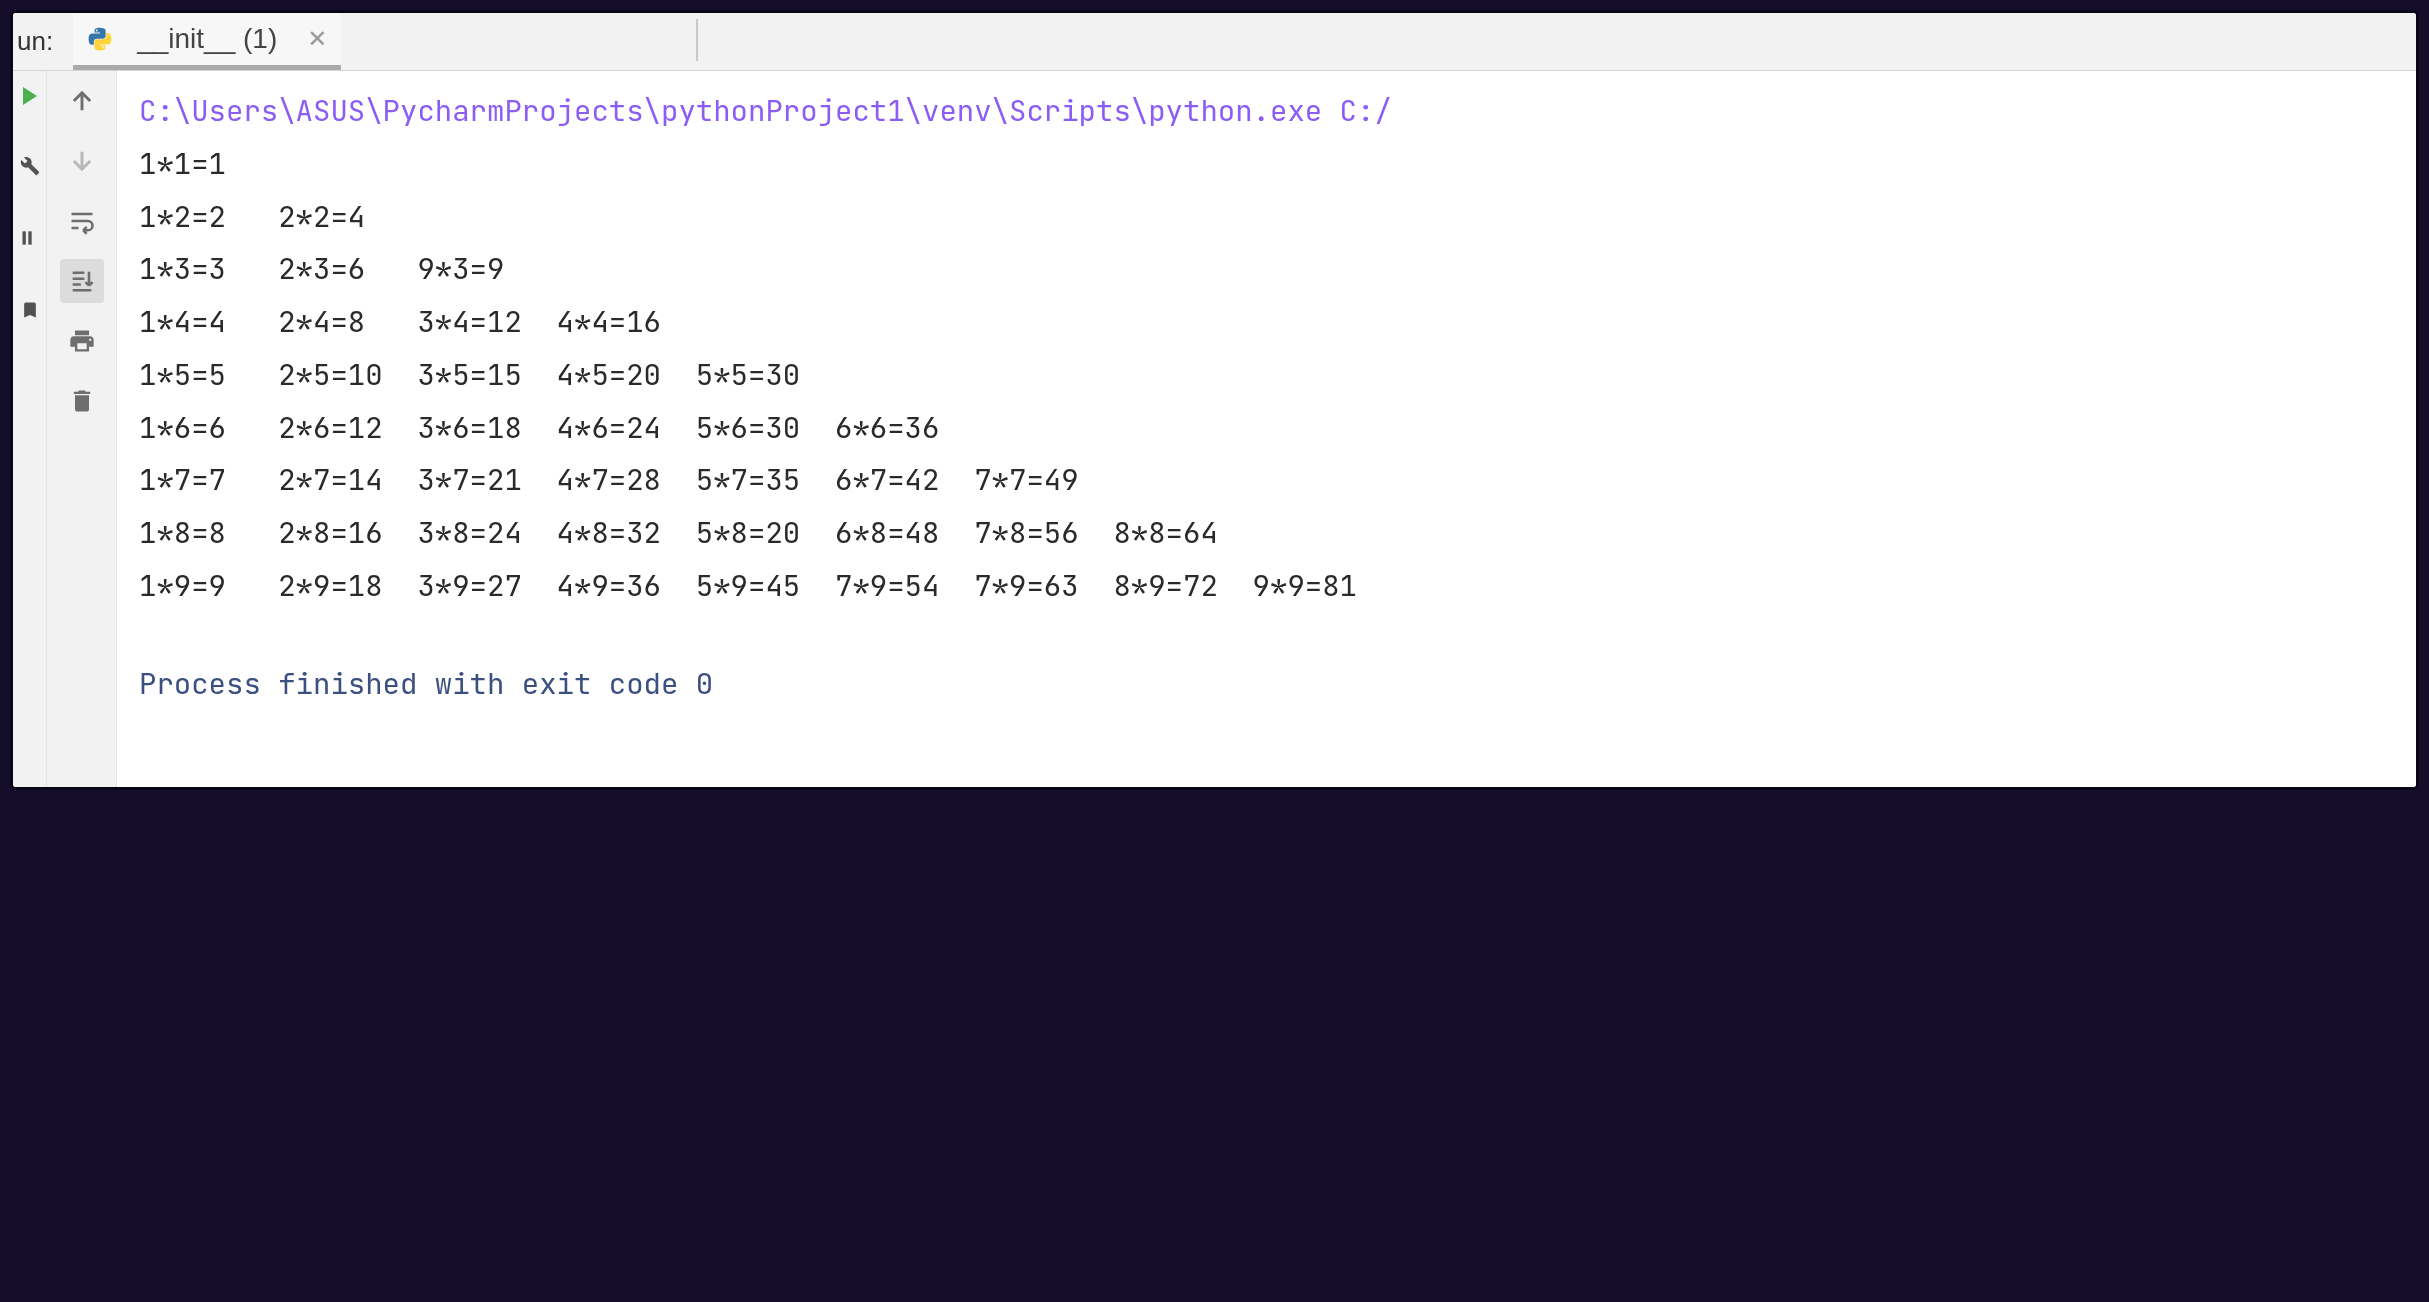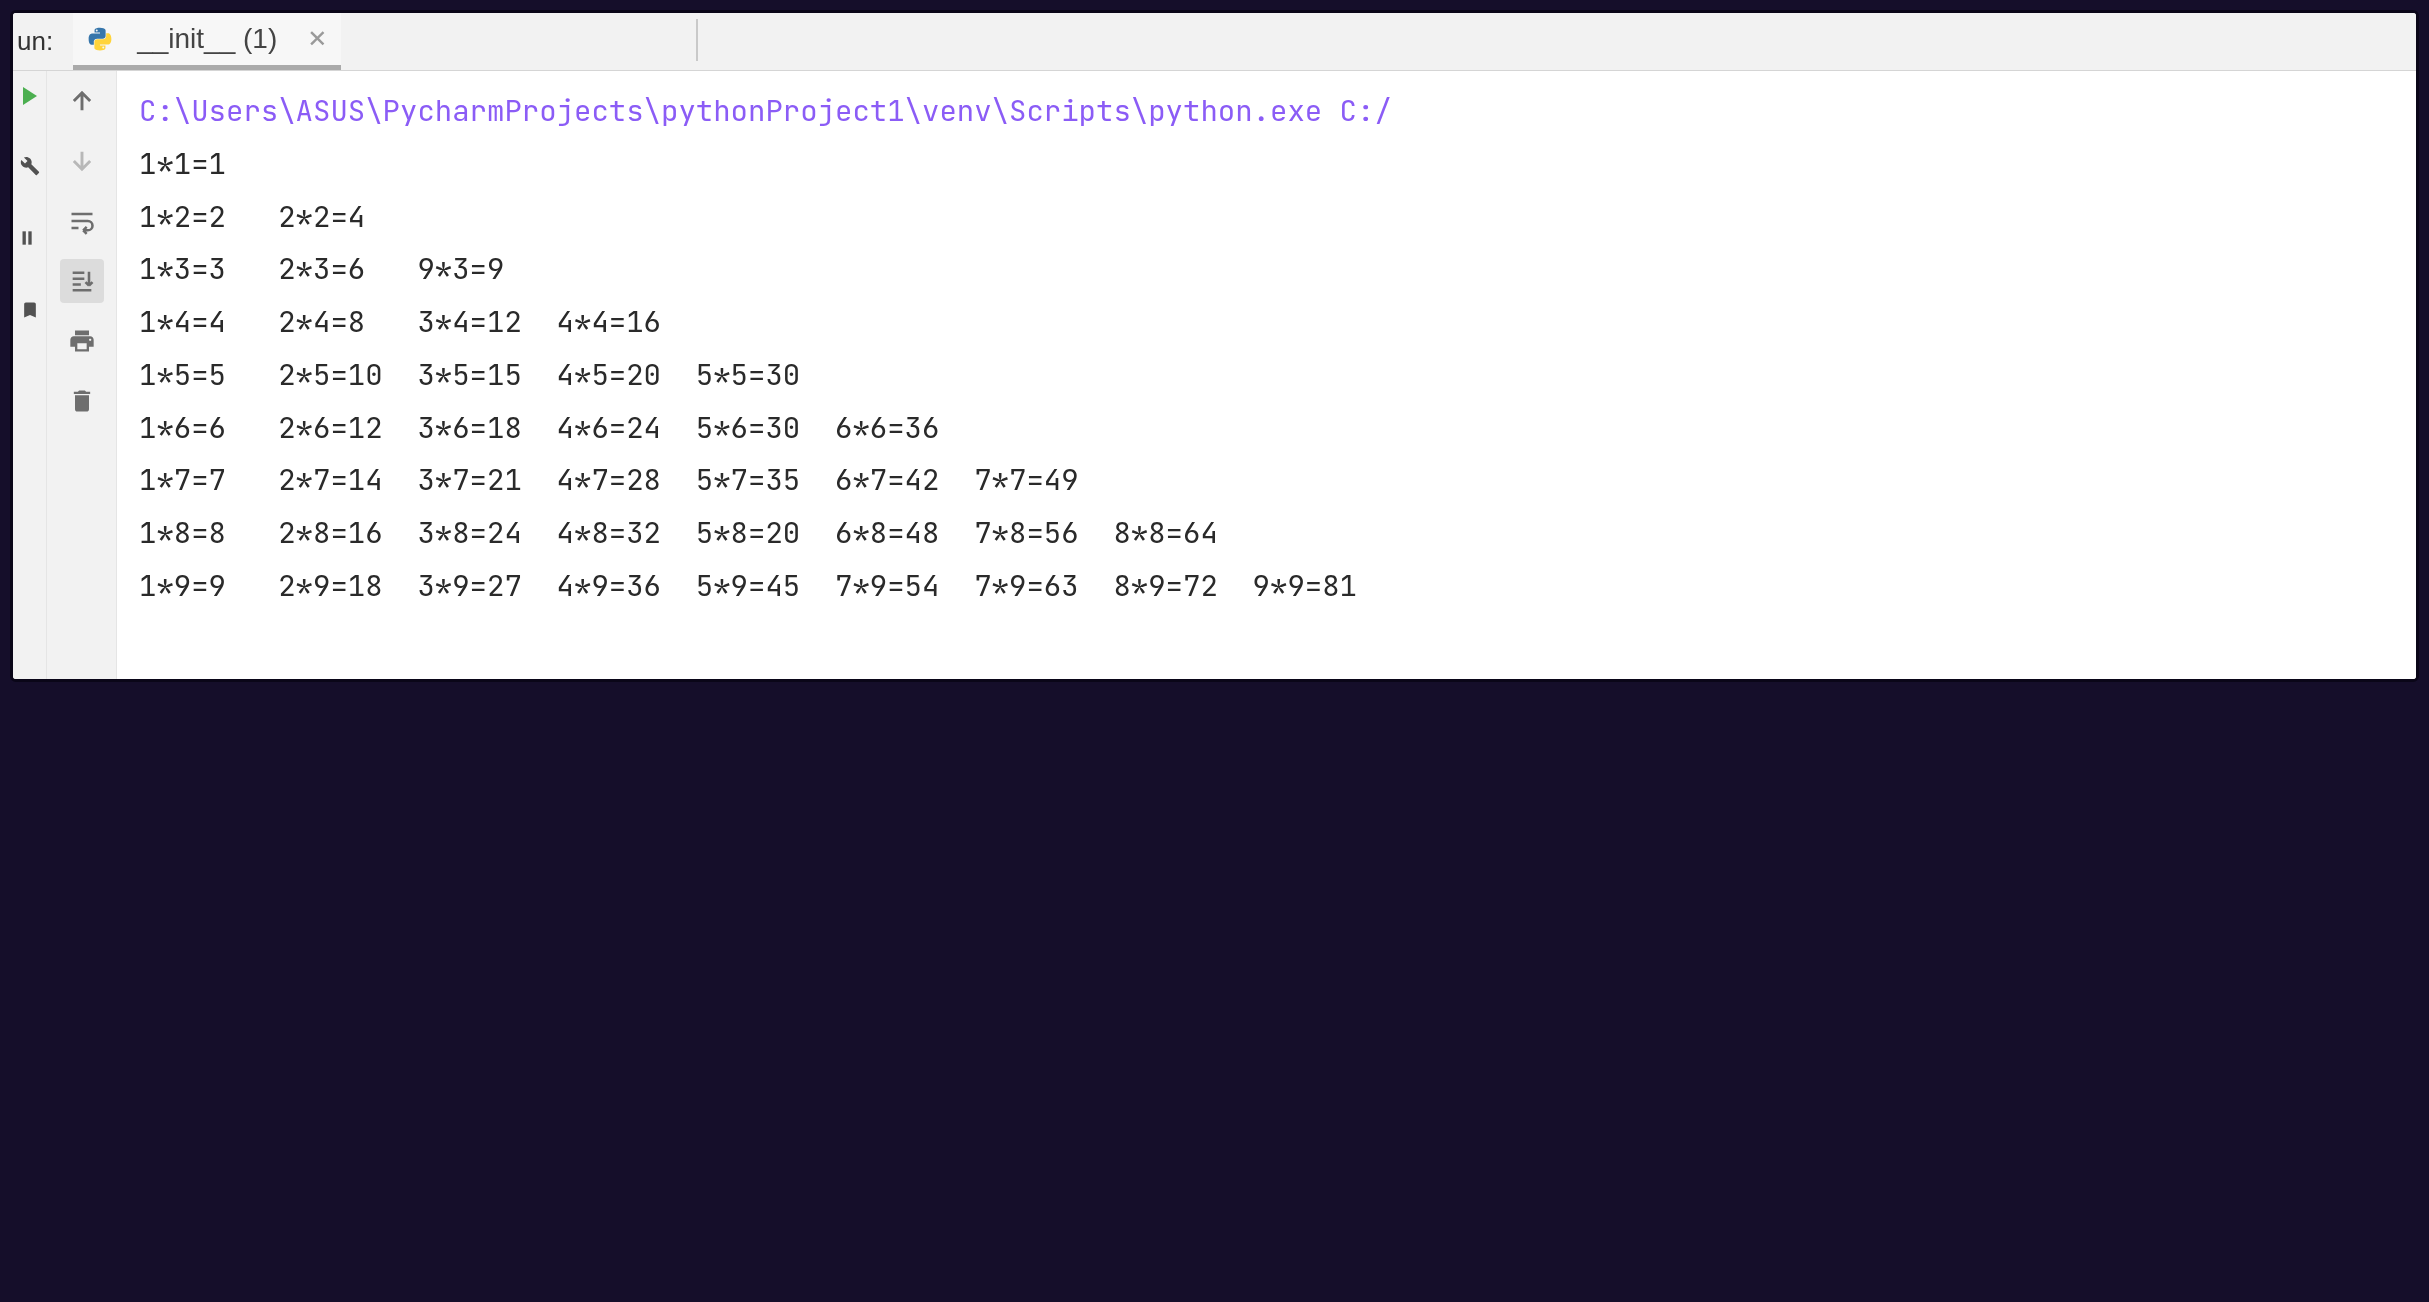--- a/index.html
+++ b/index.html
@@ -10,21 +10,21 @@
     body {
       font-family: -apple-system, BlinkMacSystemFont, "Segoe UI", sans-serif;
       background: #150e2a;
       padding: 10px;
     }
     .window-frame {
       background: #f2f2f2;
       border: 3px solid #0a0618;
       border-radius: 6px;
       overflow: hidden;
-      height: 672px;
+      height: 780px;
       display: flex;
       flex-direction: column;
     }
     .tab-bar {
       display: flex;
       align-items: center;
       height: 58px;
       background: #f2f2f2;
       border-bottom: 1px solid #d5d5d5;
       position: relative;
@@ -222,16 +222,16 @@
 
     <div class="console"><span class="cmd-line">C:\Users\ASUS\PycharmProjects\pythonProject1\venv\Scripts\python.exe C:/</span>
 <span>1*1=1</span>
 <span>1*2=2   2*2=4</span>
 <span>1*3=3   2*3=6   9*3=9</span>
 <span>1*4=4   2*4=8   3*4=12  4*4=16</span>
 <span>1*5=5   2*5=10  3*5=15  4*5=20  5*5=30</span>
 <span>1*6=6   2*6=12  3*6=18  4*6=24  5*6=30  6*6=36</span>
 <span>1*7=7   2*7=14  3*7=21  4*7=28  5*7=35  6*7=42  7*7=49</span>
 <span>1*8=8   2*8=16  3*8=24  4*8=32  5*8=20  6*8=48  7*8=56  8*8=64</span>
-<span>1*9=9   2*9=18  3*9=27  4*9=36  5*9=45  7*9=54  7*9=63  8*9=72  9*9=81</span></div>
+<span>1*9=9   2*9=18  3*9=27  4*9=36  5*9=45  7*9=54  7*9=63  8*9=72  9*9=81</span><span class="exit-line">Process finished with exit code 0</span></div>
 
   </div>
 </div>
 
 </body></html>

